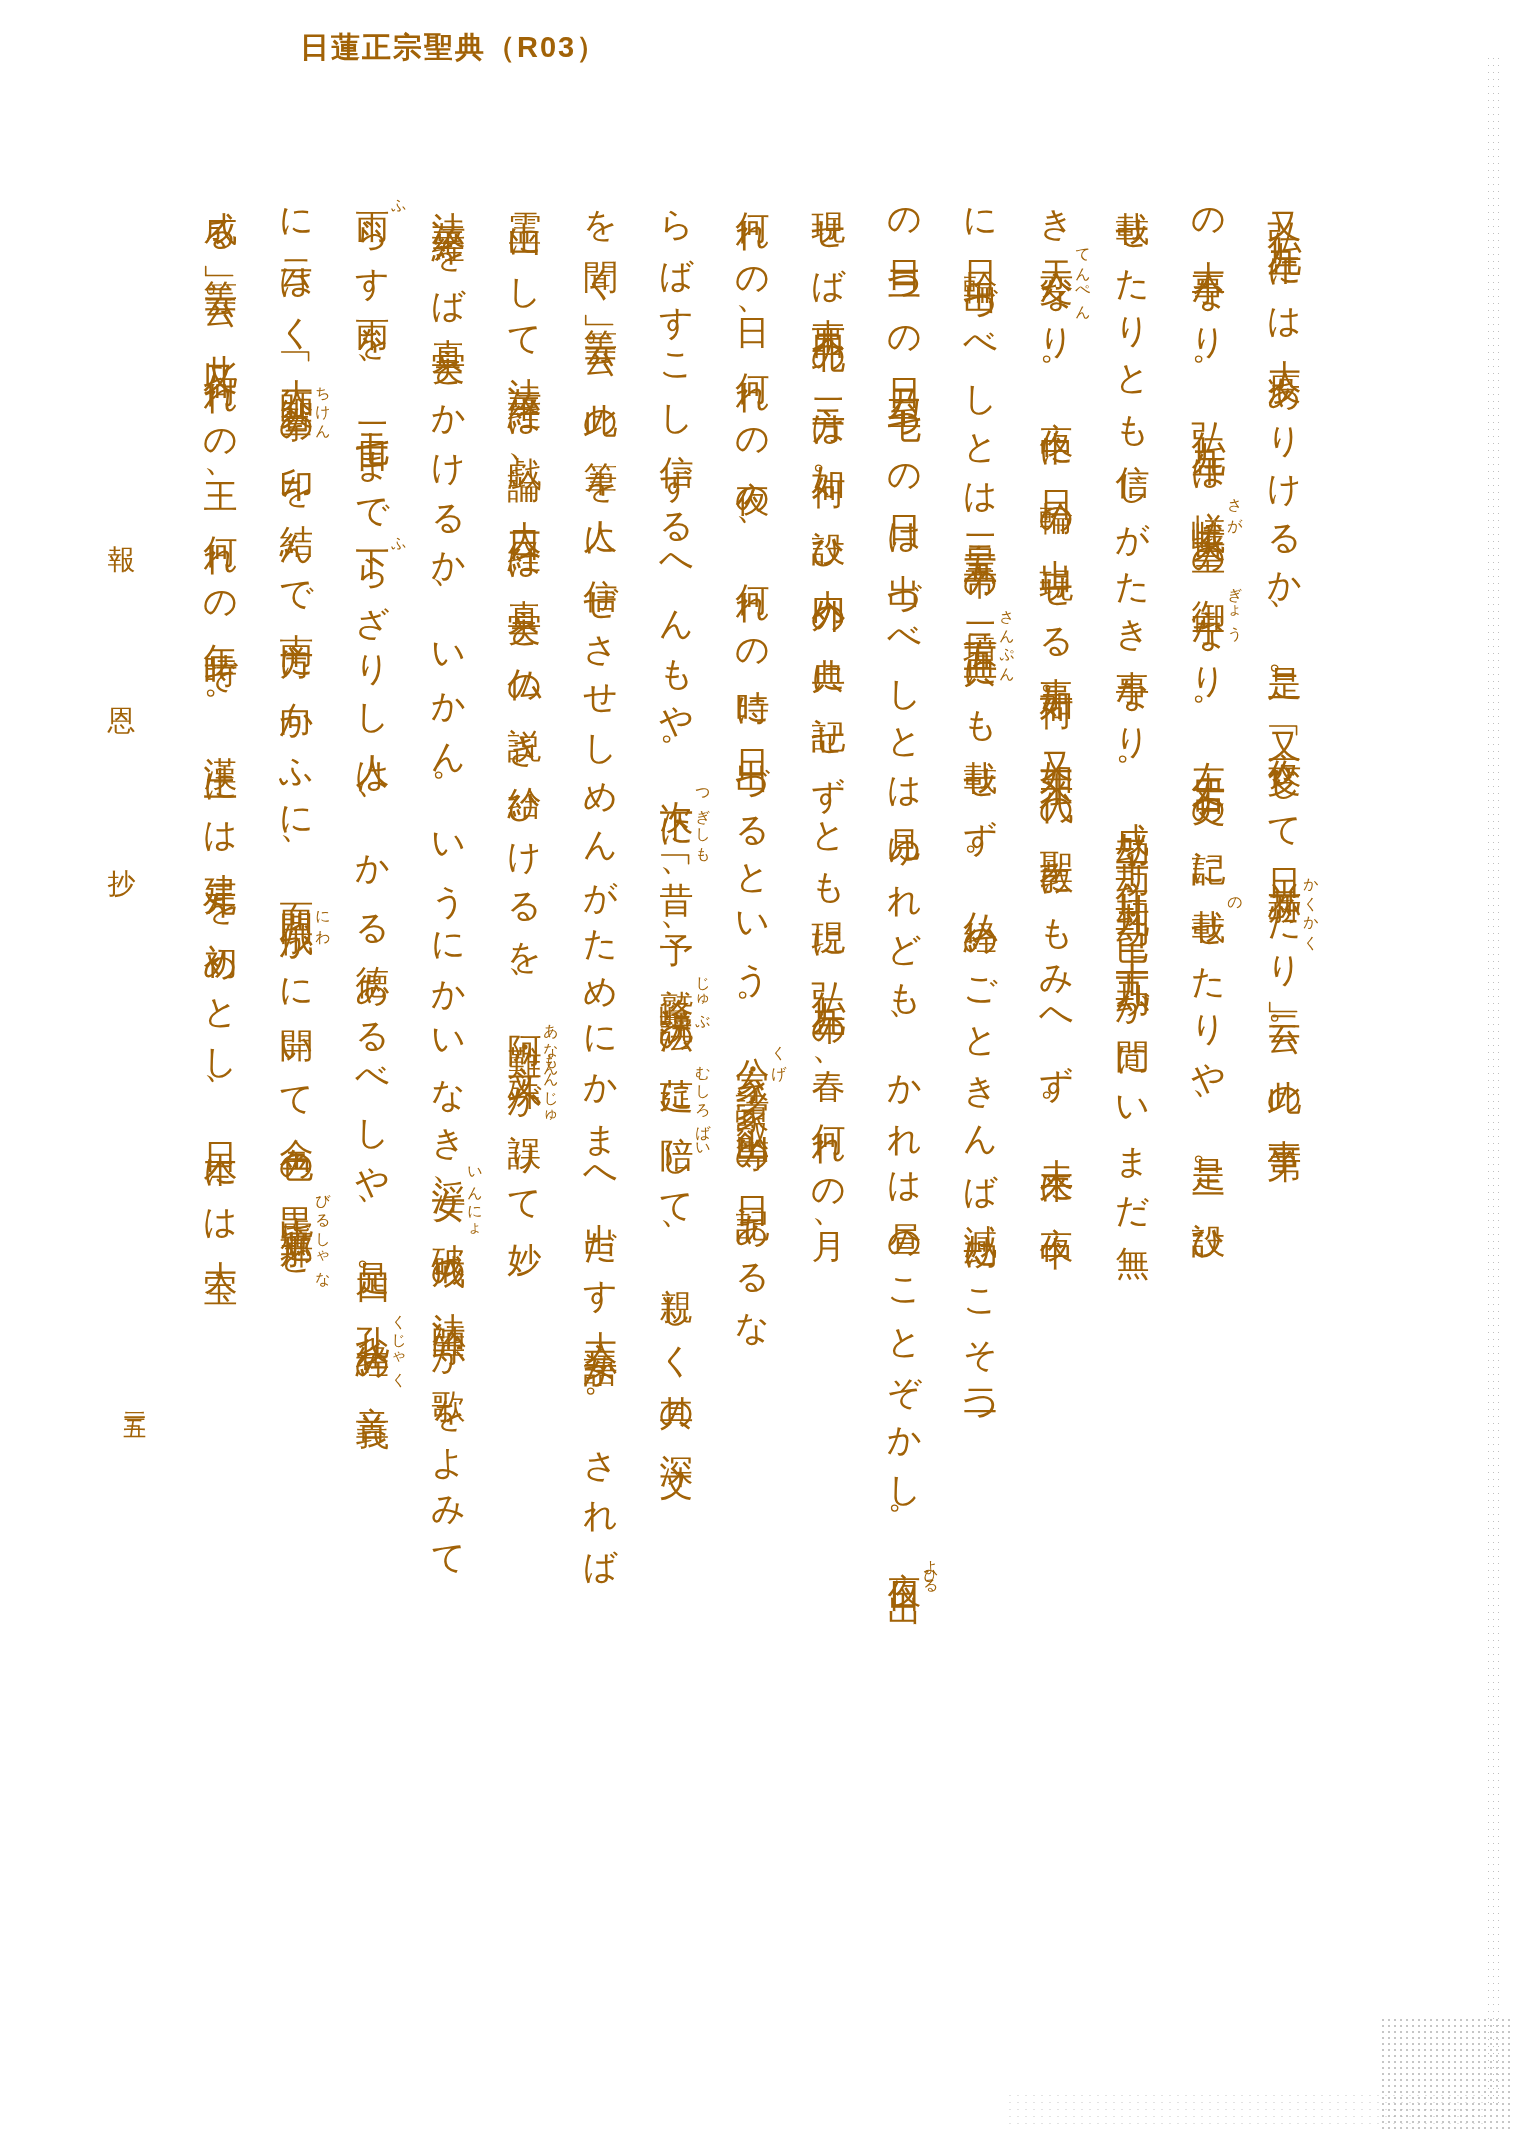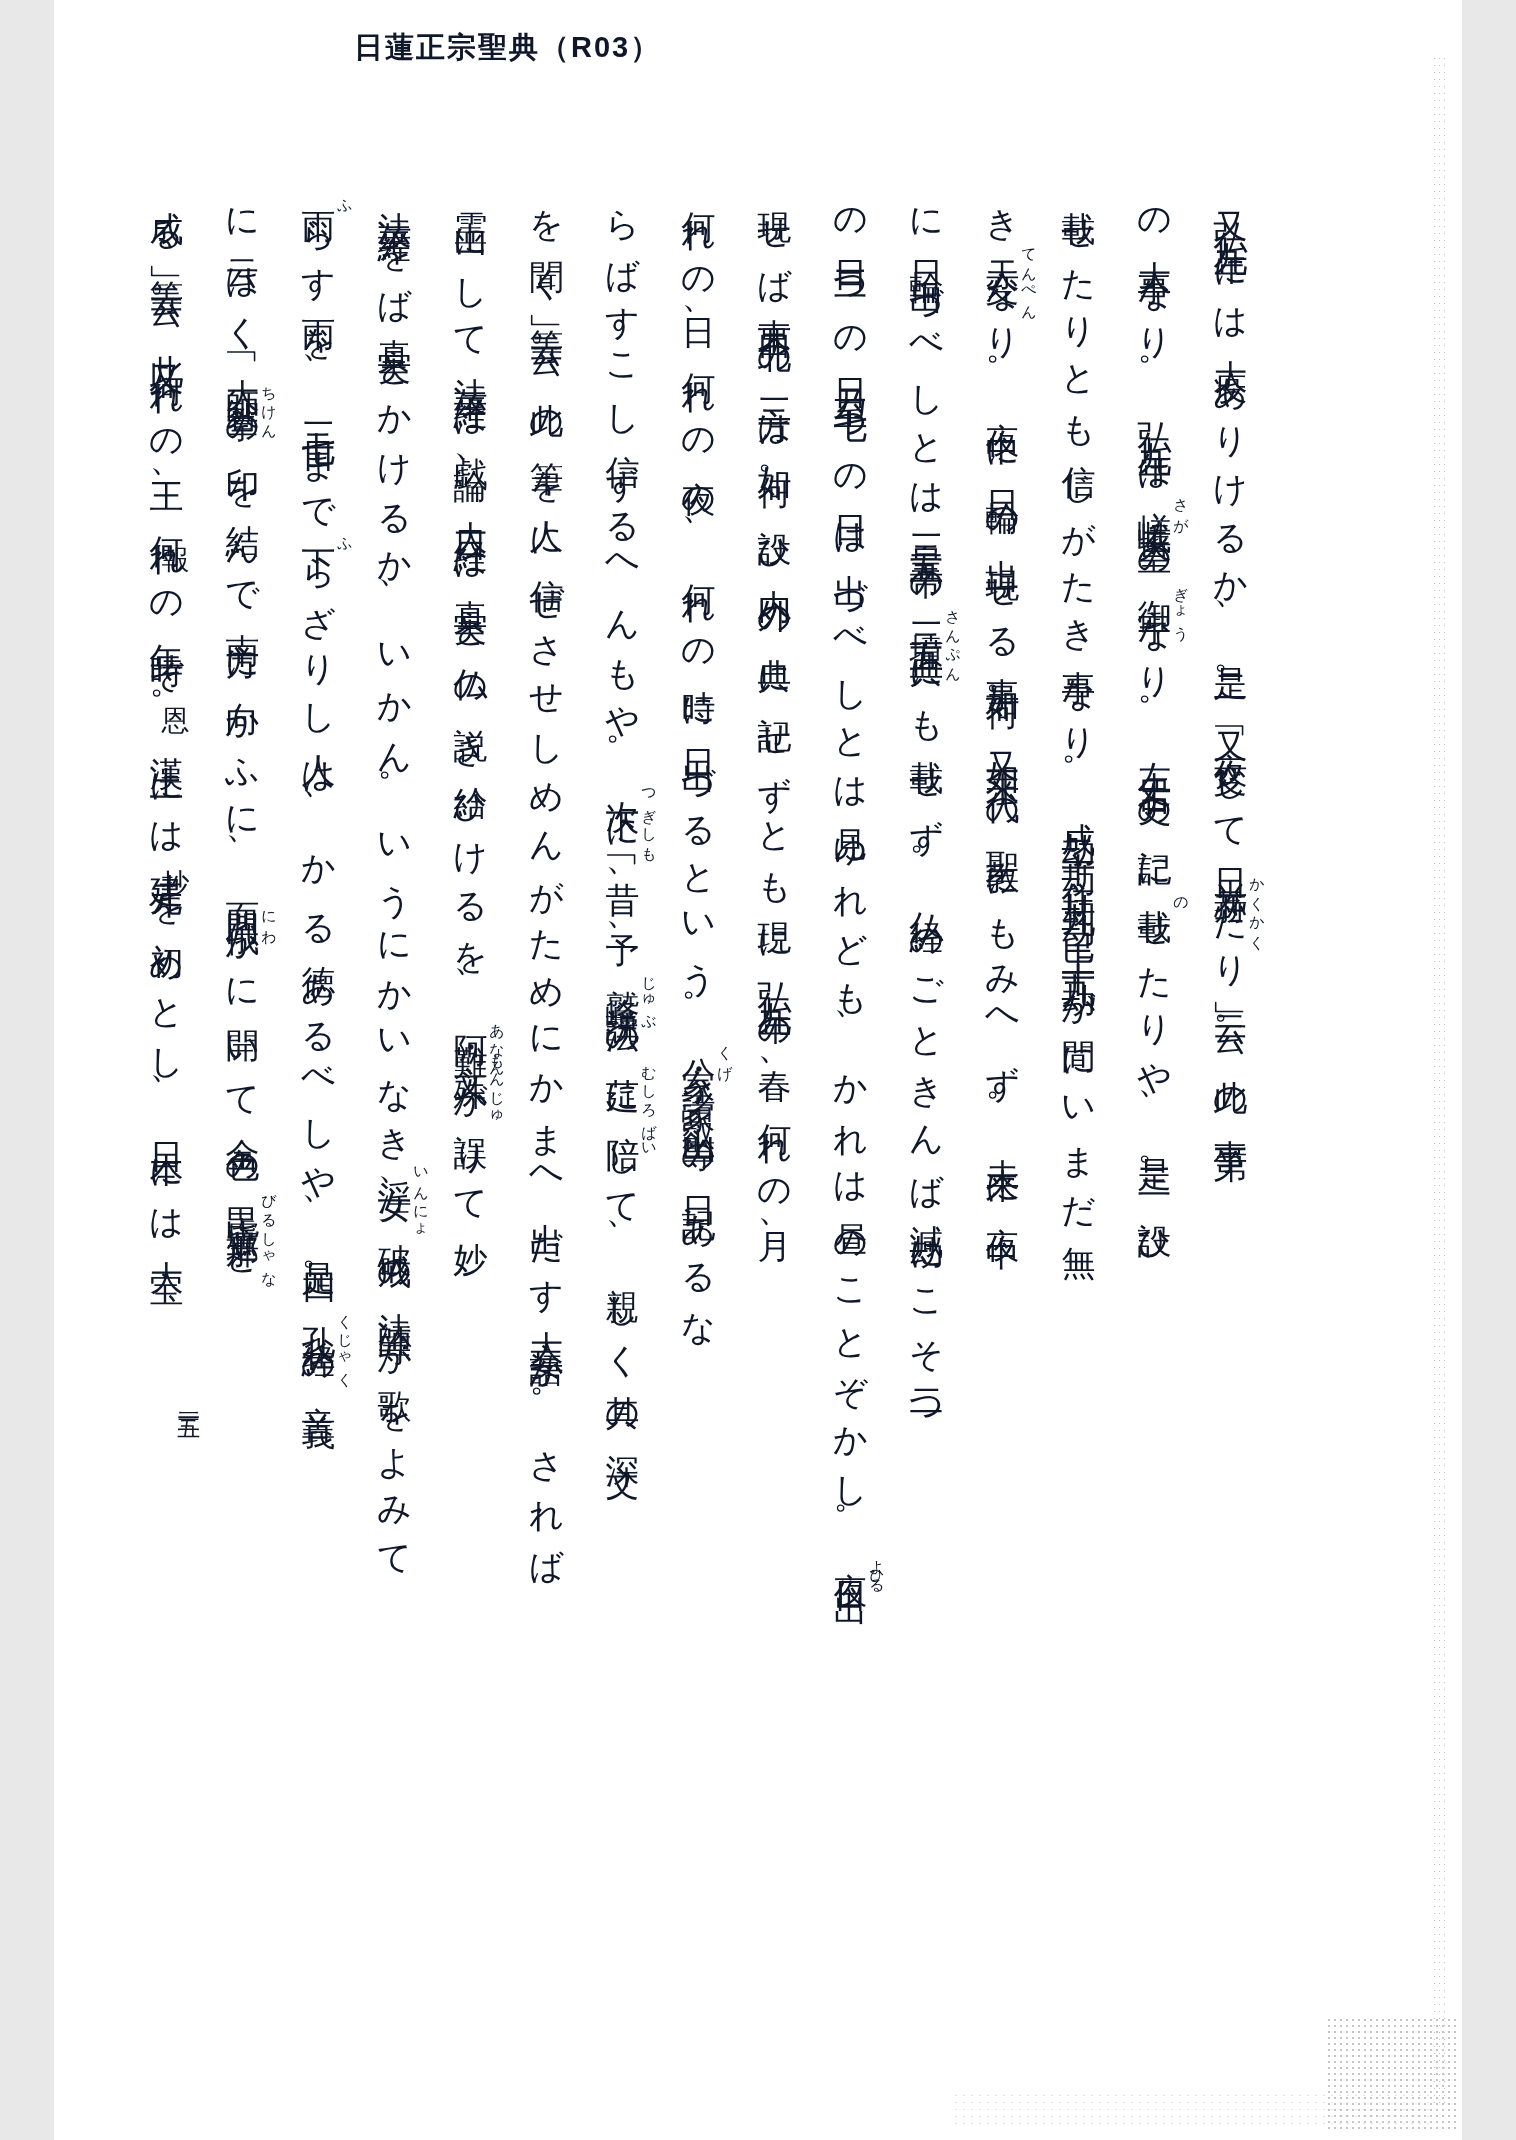--- a/index.html
+++ b/index.html
@@ -1,22 +1,22 @@
 <!DOCTYPE html>
 <html lang="ja"><head>
 <meta charset="utf-8">
 <style>
   html,body { margin:0; padding:0; background:#e8e8e8; }
   .page {
     position:relative;
-    width:1408px; height:2140px;
+    width:1516px; height:2140px;
     margin:0 auto;
     background:#ffffff;
     overflow:hidden;
-    color:#0f172a;
+    color:#a16207;
     font-family:"Liberation Serif","DejaVu Serif",serif;
   }
   
   .header-title {
     position:absolute; left:300px; top:28px;
     font-family:"Liberation Sans","DejaVu Sans",sans-serif;
     font-weight:700; font-size:29px; letter-spacing:2px;
     white-space:nowrap;
   }
   

